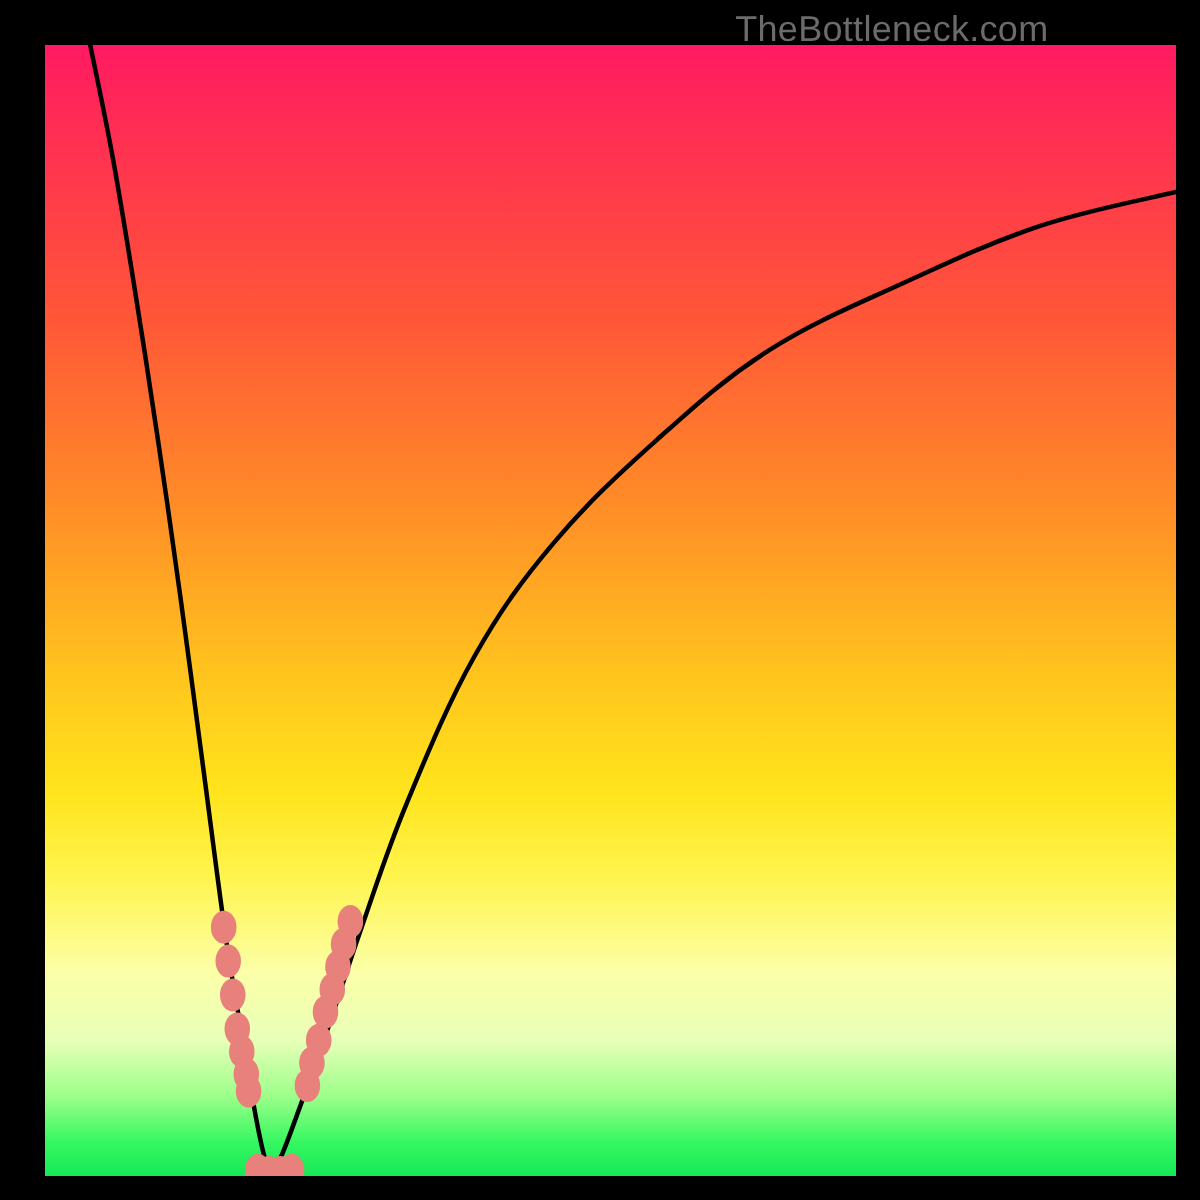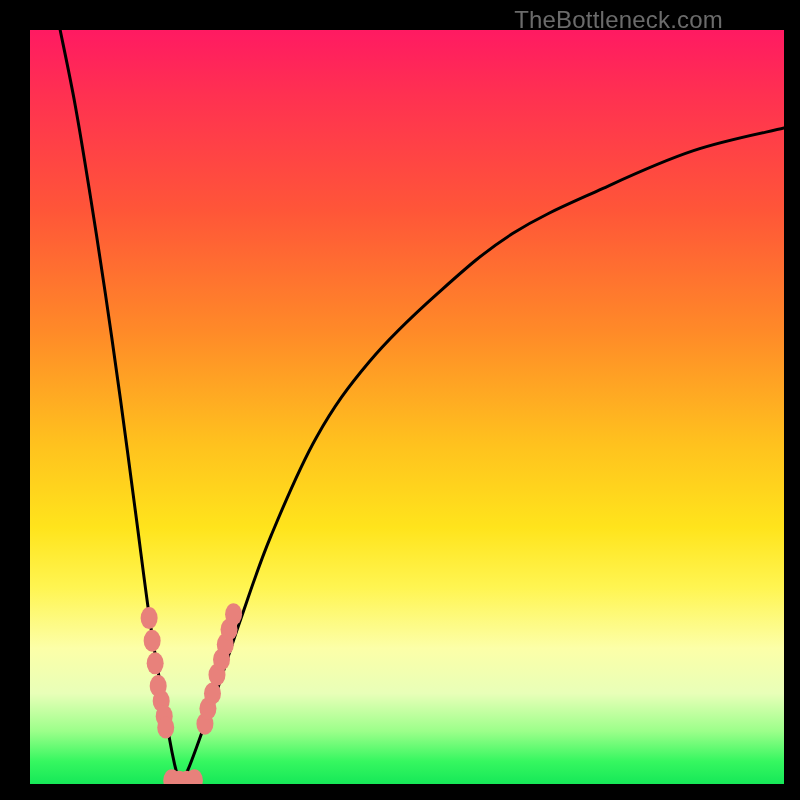--- a/index.html
+++ b/index.html
@@ -9,21 +9,20 @@
     height: 800px;
     overflow: hidden;
     background: #000;
     font-family: Arial, Helvetica, sans-serif;
   }
   .frame {
     position: absolute;
     left: 0; top: 0;
     width: 713px; height: 800px;
     background: #000;
-    padding-left: 24px;
   }
   .plot-area {
     position: absolute;
     left: 30px;
     top: 30px;
     width: 754px;
     height: 754px;
     overflow: hidden;
   }
   .grad {

